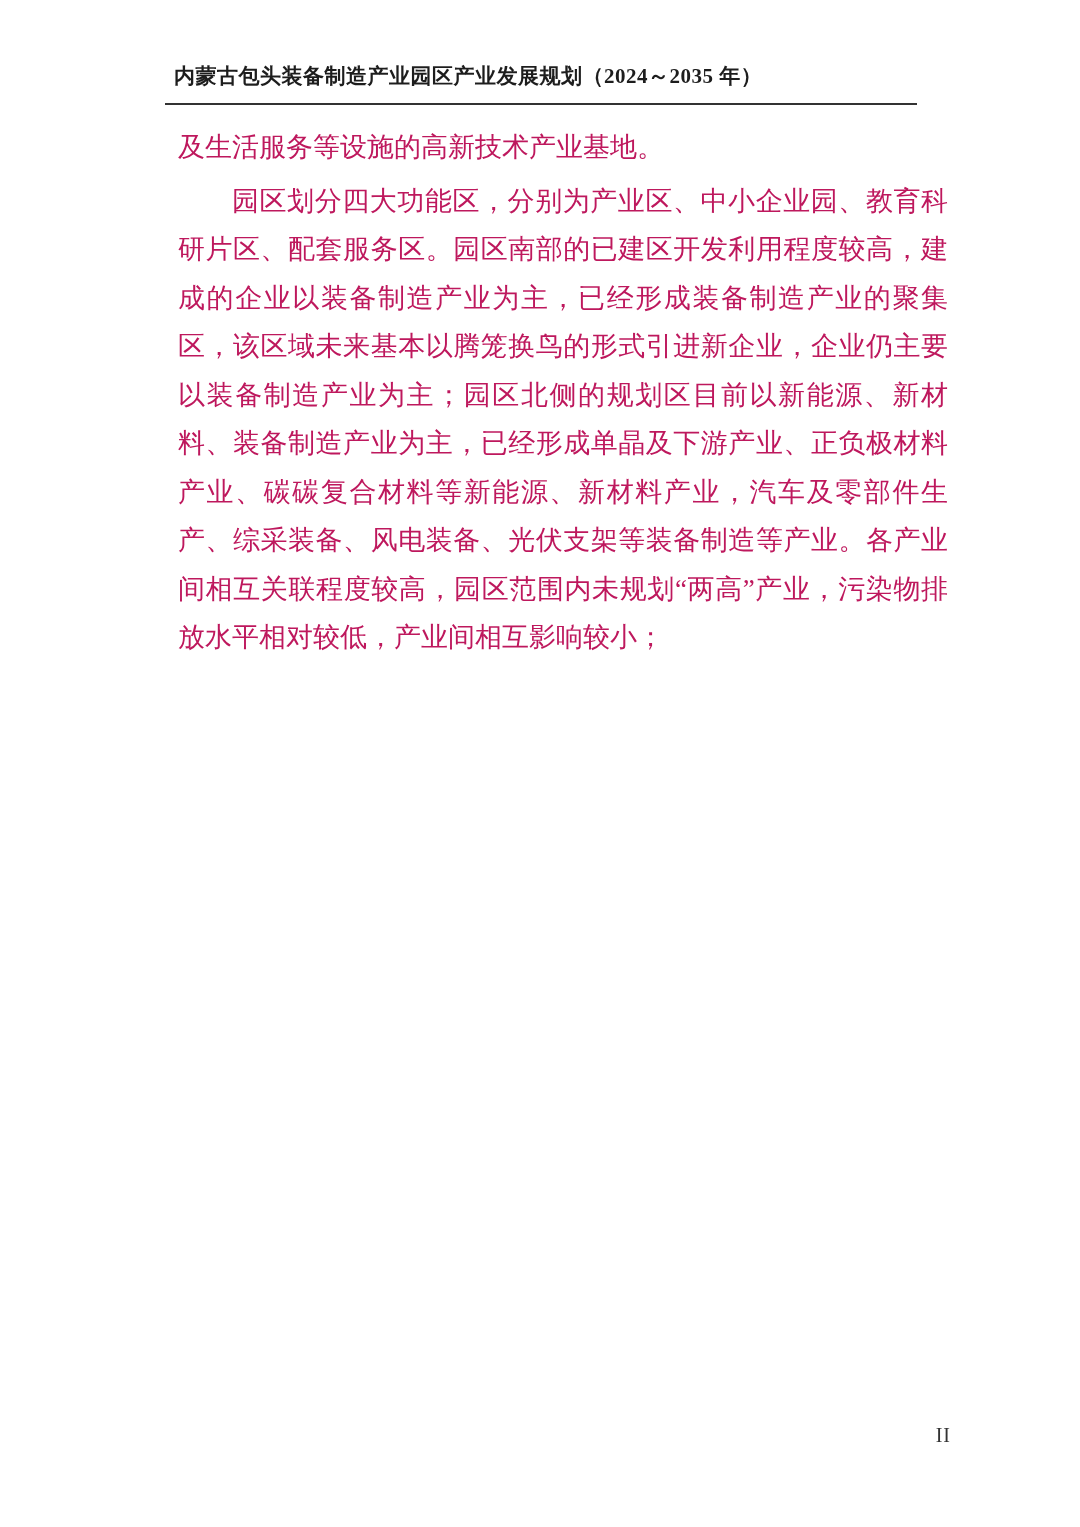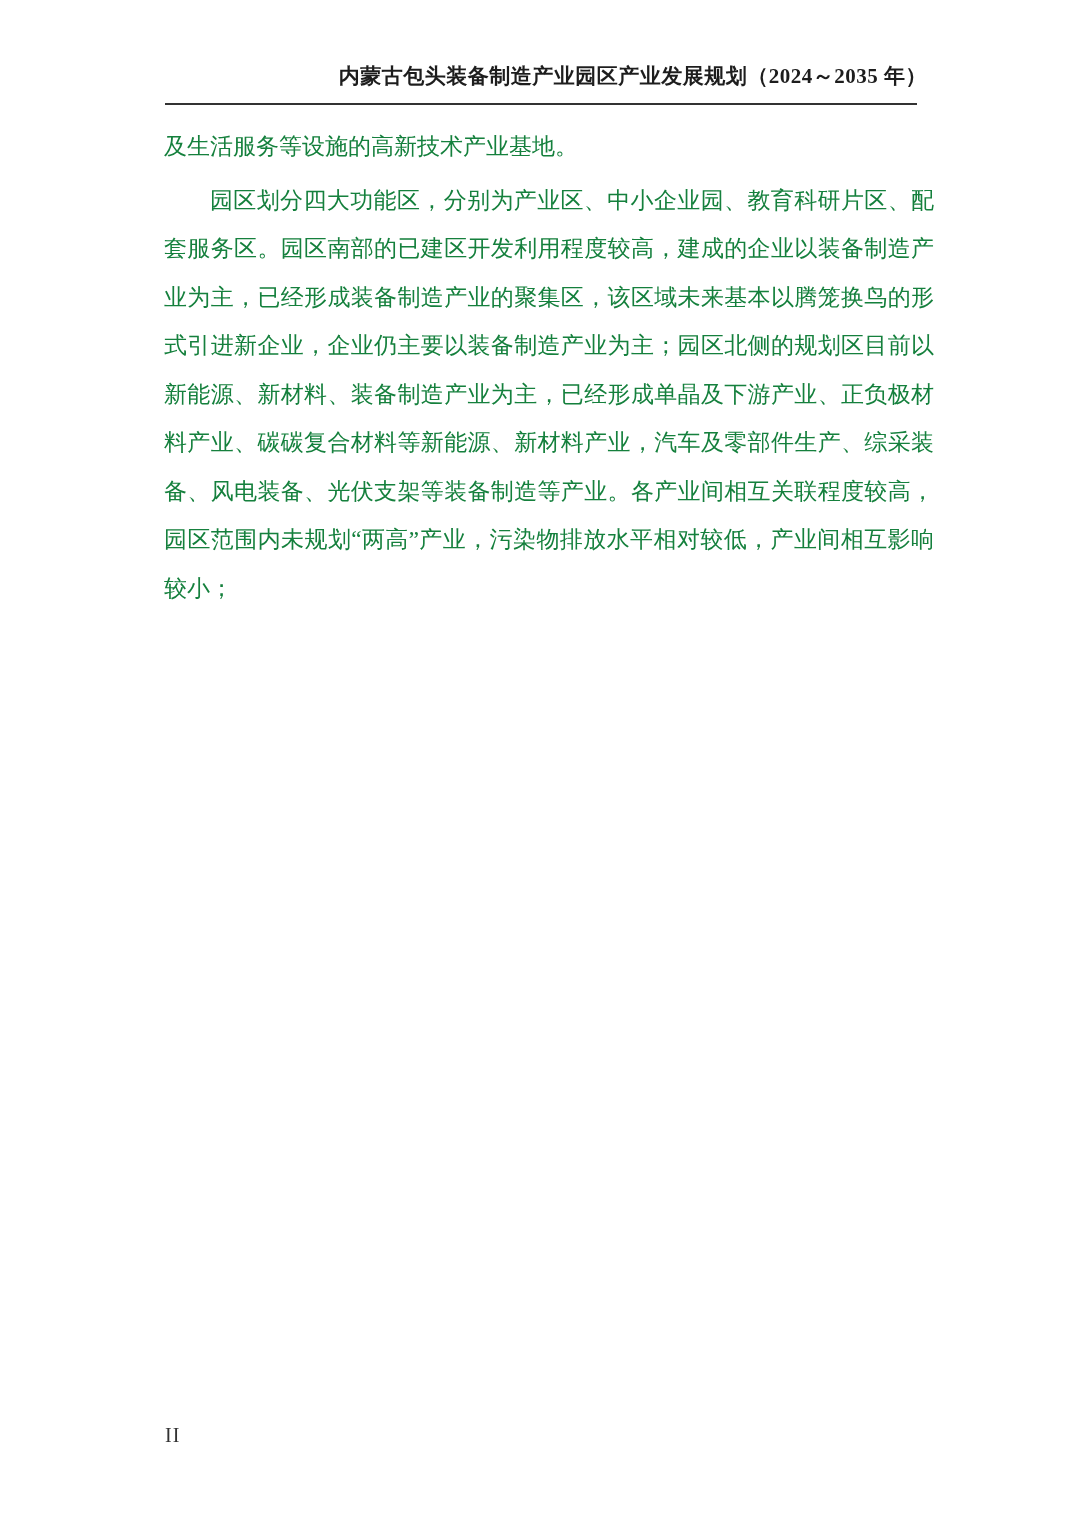--- a/index.html
+++ b/index.html
@@ -12,64 +12,64 @@
     width: 1080px;
     height: 1527px;
     margin: 0 auto;
     background: #ffffff;
     font-family: "Liberation Serif", "DejaVu Serif", serif;
     color: #262626;
     overflow: hidden;
   }
   .header {
     position: absolute;
-    left: 157px;
+    left: 174px;
     top: 62px;
     width: 770px;
-    text-align: right;
+    text-align: left;
   }
   .header-title {
     font-size: 21px;
     font-weight: bold;
     letter-spacing: 0.5px;
     color: #1d1d1d;
     white-space: nowrap;
   }
   .header-rule {
     position: absolute;
     left: 165px;
     top: 103px;
     width: 752px;
     height: 0;
     border-top: 2px solid #333333;
   }
   .body-text {
     position: absolute;
-    left: 164px;
+    left: 178px;
     top: 123px;
     width: 770px;
-    font-size: 23px;
+    font-size: 27px;
     line-height: 48.5px;
     text-align: justify;
     text-justify: inter-ideograph;
-    color: #15803d;
+    color: #be185d;
   }
   .para {
     margin: 0 0 5px 0;
     text-indent: 2em;
   }
   .para.no-indent {
     text-indent: 0;
   }
   .footer {
     position: absolute;
-    left: 165px;
+    left: 181px;
     top: 1424px;
     width: 770px;
-    text-align: left;
+    text-align: right;
   }
   .page-number {
     font-size: 20px;
     color: #333333;
     letter-spacing: 1px;
   }
 </style>
 </head>
 <body>
 

